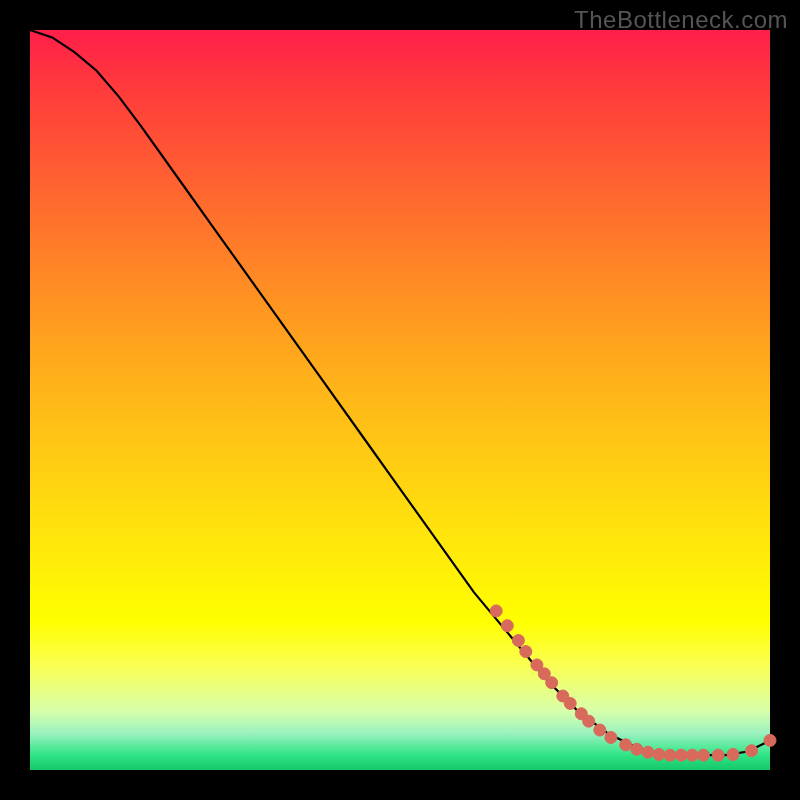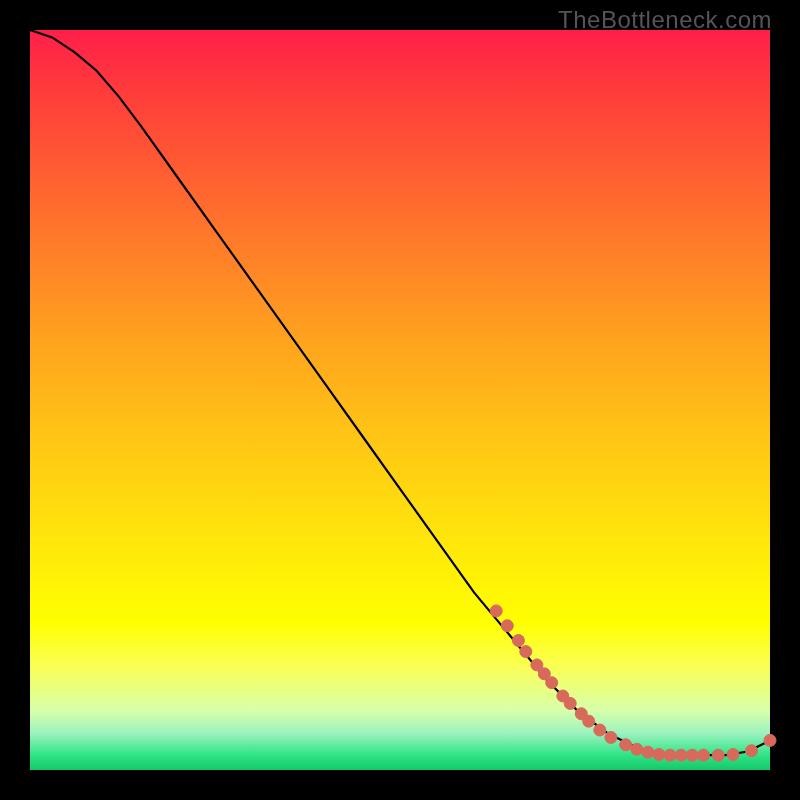--- a/index.html
+++ b/index.html
@@ -36,21 +36,21 @@
       #faff55 86%,
       #d7ffab 92%,
       #9cf2bf 95%,
       #2fe486 98%,
       #15c86a 100%
     );
   }
   .watermark {
     position: absolute;
     top: 6px;
-    right: 28px;
+    right: 12px;
     color: #555;
     font-size: 24px;
     font-weight: 500;
     letter-spacing: 0.5px;
     user-select: none;
   }
   svg.overlay {
     position: absolute;
     left: 0;
     top: 0;

